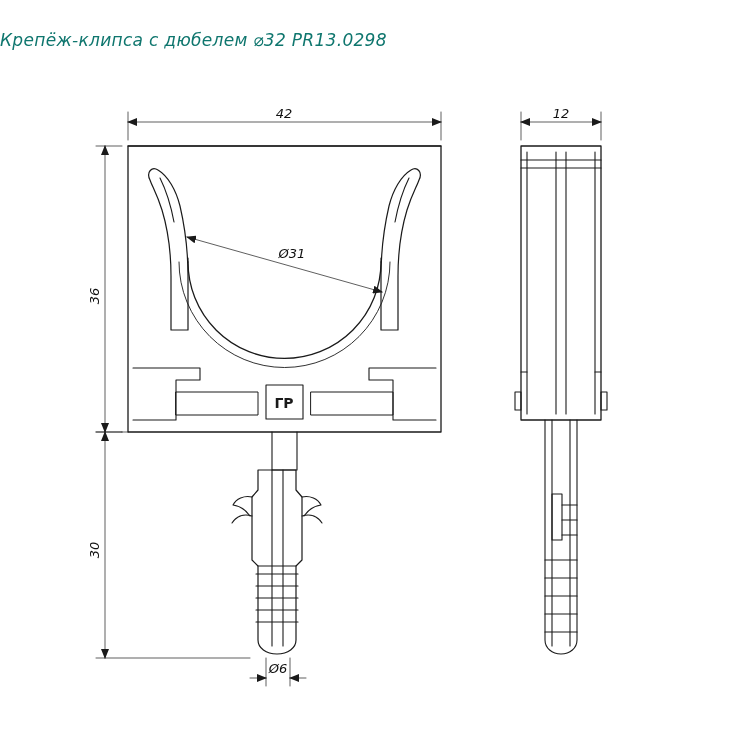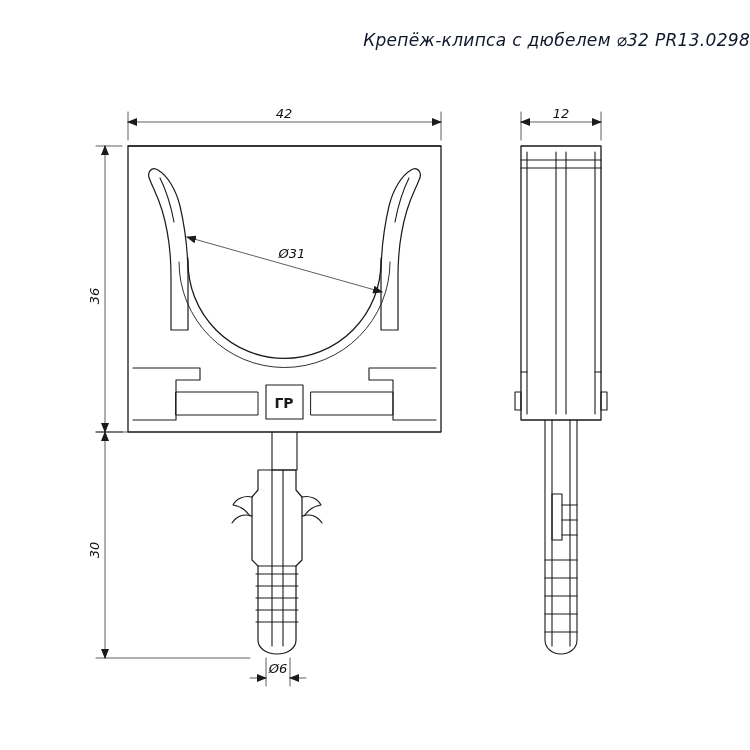--- a/index.html
+++ b/index.html
@@ -19,26 +19,26 @@
     position: absolute;
     left: 0; top: 0;
     width: 750px;
     height: 750px;
   }
   #title {
     position: absolute;
     left: 0;
     top: 30px;
     width: 750px;
-    text-align: right;
+    text-align: left;
     font-family: "DejaVu Sans", sans-serif;
     font-style: italic;
     font-size: 17px;
     letter-spacing: 0.3px;
-    color: #0f172a;
+    color: #0f766e;
     white-space: nowrap;
   }
   svg#drawing {
     position: absolute;
     left: 0; top: 0;
   }
   .dimtext {
     font-family: "DejaVu Sans", sans-serif;
     font-style: italic;
     font-size: 13px;

